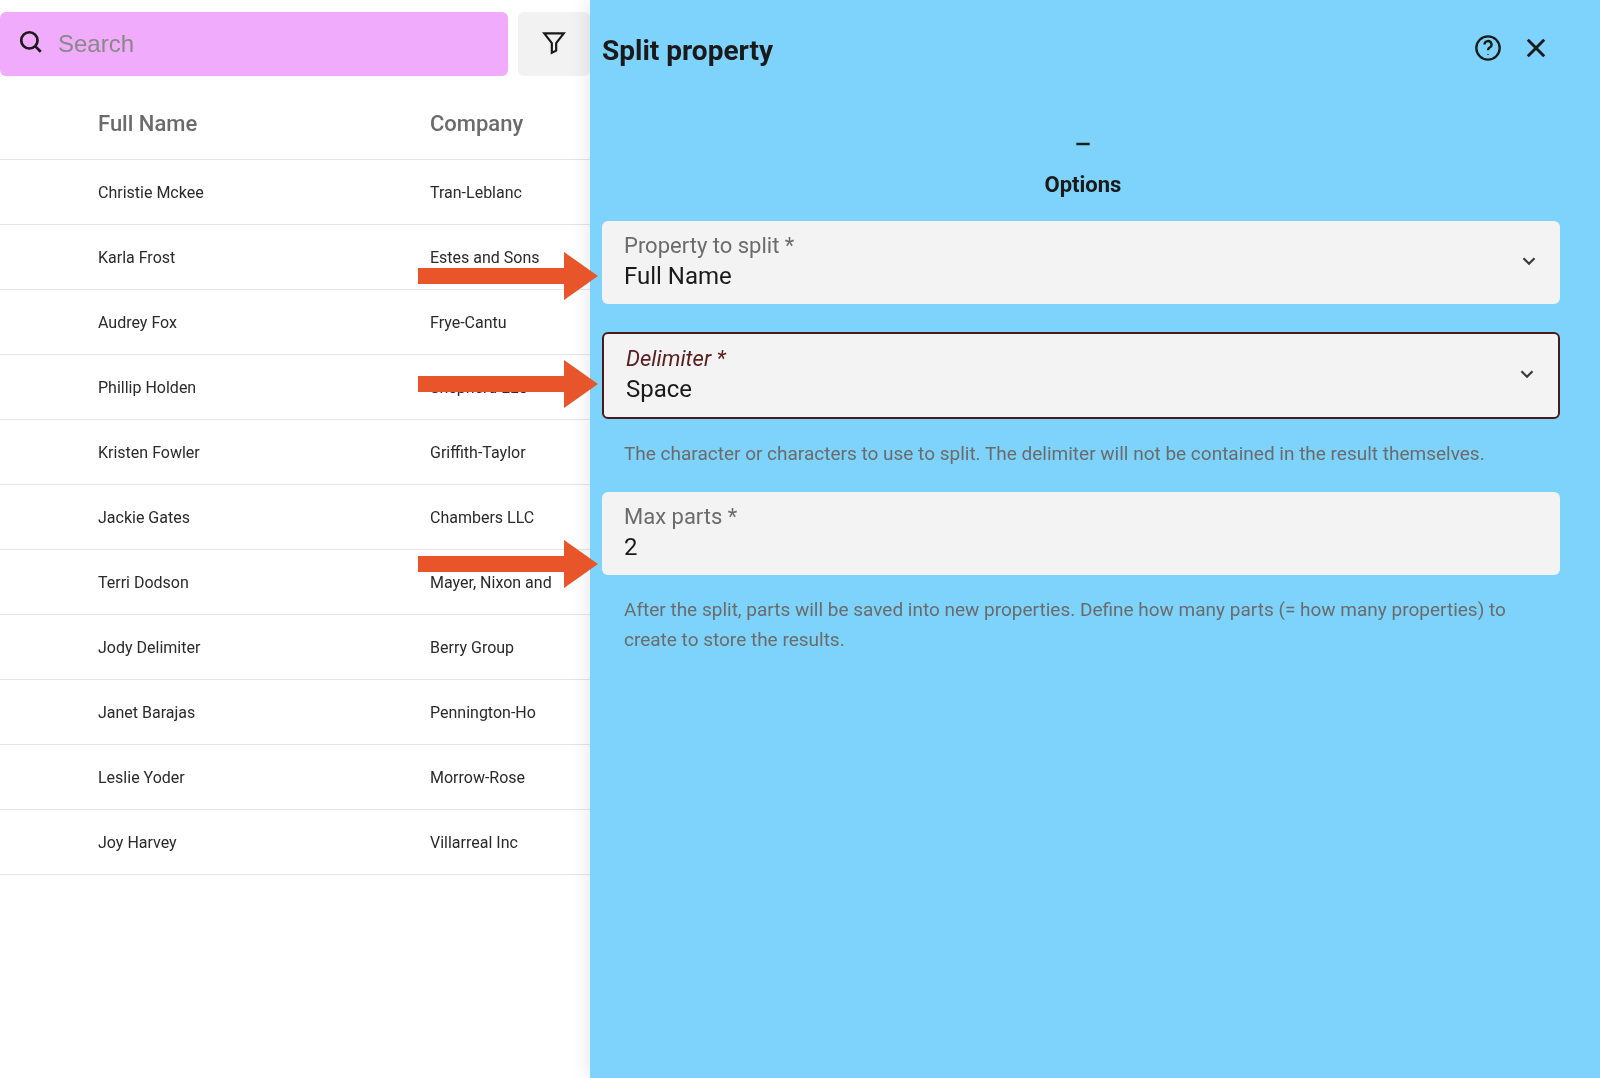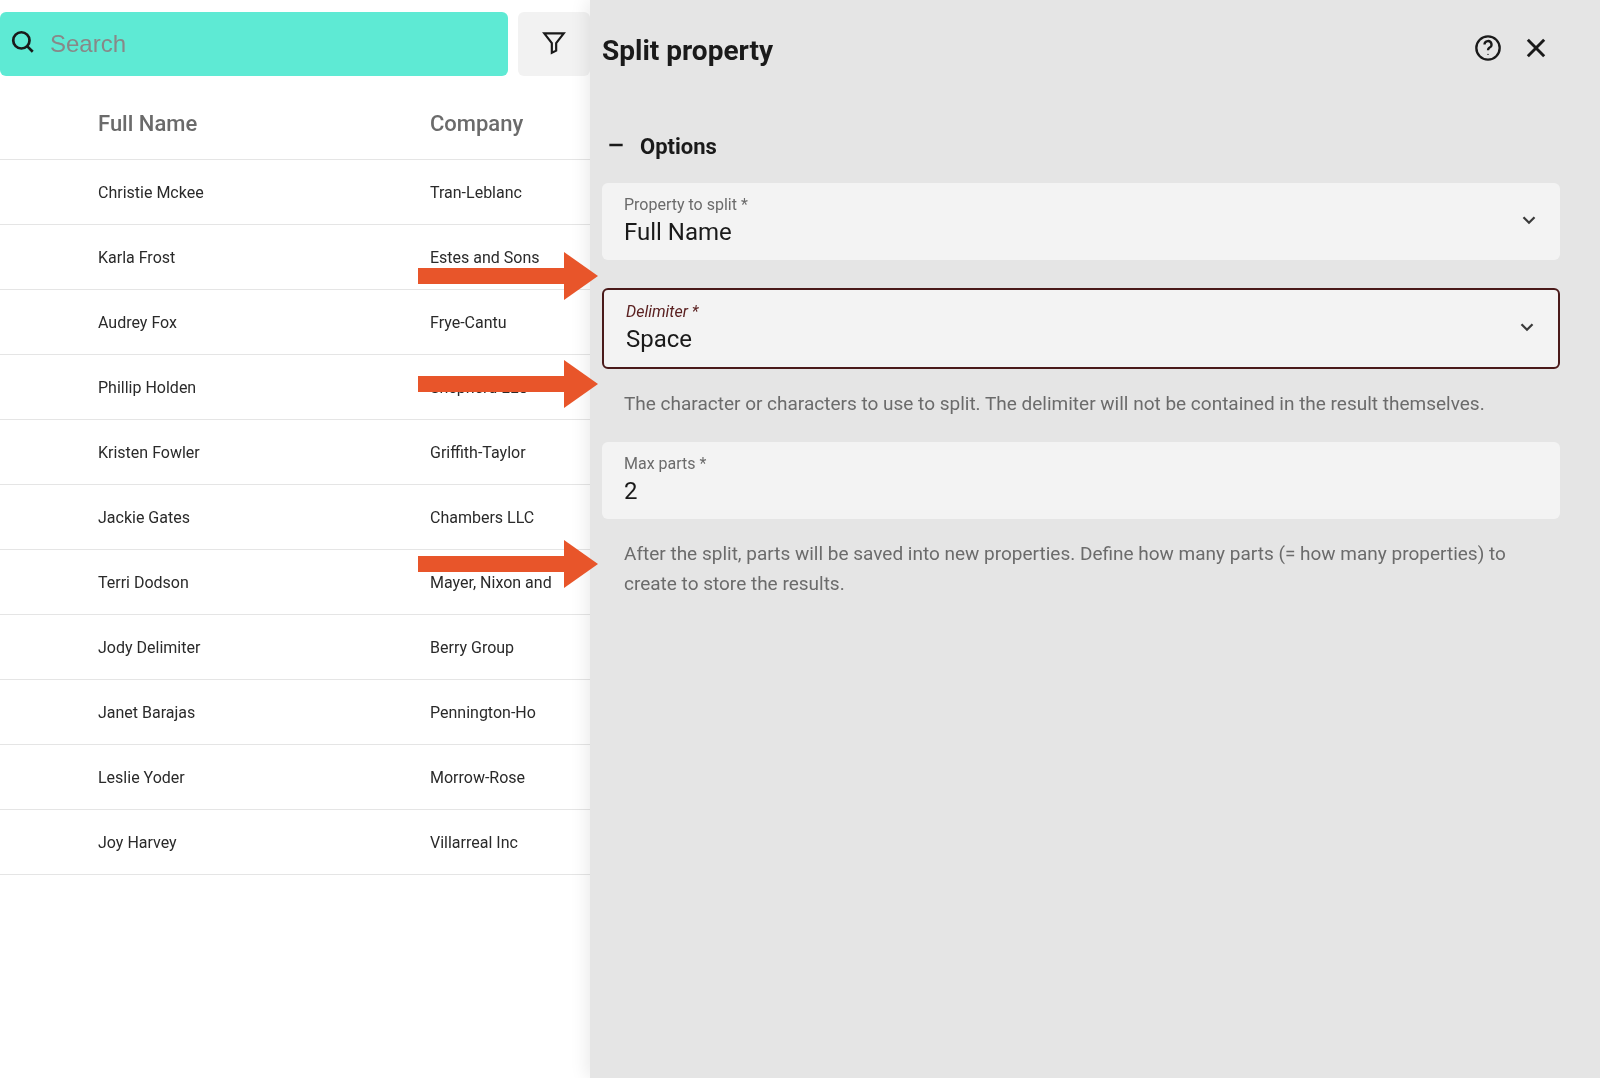--- a/index.html
+++ b/index.html
@@ -29,23 +29,23 @@
 
   .search-row {
     display: flex;
     gap: 10px;
     padding: 12px 0 12px 0;
   }
   .search-box {
     flex: 1;
     display: flex;
     align-items: center;
-    background: #5eead4;
+    background: #f0abfc;
     border-radius: 6px;
-    padding: 12px 10px;
+    padding: 12px 18px;
     height: 64px;
     gap: 14px;
   }
   .search-icon svg {
     width: 26px;
     height: 26px;
     stroke: #1a1a1a;
   }
   .search-input {
     flex: 1;
@@ -104,21 +104,21 @@
     overflow: hidden;
   }
 
   
   .right-pane {
     position: absolute;
     left: 590px;
     top: 0;
     right: 0;
     height: 100%;
-    background: #e5e5e5;
+    background: #7dd3fc;
     box-shadow: -4px 0 16px rgba(0,0,0,0.08);
     padding: 0 40px 0 12px;
   }
 
   .panel-header {
     display: flex;
     align-items: center;
     padding: 26px 0 30px 0;
   }
   .panel-title {
@@ -141,20 +141,21 @@
   }
   .close-btn svg {
     stroke-width: 2.5;
   }
 
   .section-header {
     display: flex;
     align-items: center;
     gap: 14px;
     padding: 30px 0 24px 4px;
+    flex-direction: column;
   }
   .collapse-icon svg {
     width: 20px;
     height: 20px;
     stroke: #1a1a1a;
   }
   .section-title {
     font-size: 22px;
     font-weight: 700;
   }
@@ -163,21 +164,21 @@
     background: #f3f3f3;
     border-radius: 6px;
     padding: 12px 22px 14px 22px;
     margin-bottom: 12px;
     position: relative;
   }
   .form-field.highlighted {
     border: 2px solid #4a1a1a;
   }
   .field-label {
-    font-size: 16px;
+    font-size: 22px;
     color: #6b6b6b;
   }
   .form-field.highlighted .field-label {
     color: #5a2020;
     font-style: italic;
   }
   .field-value {
     font-size: 24px;
     color: #1a1a1a;
     margin-top: 4px;

